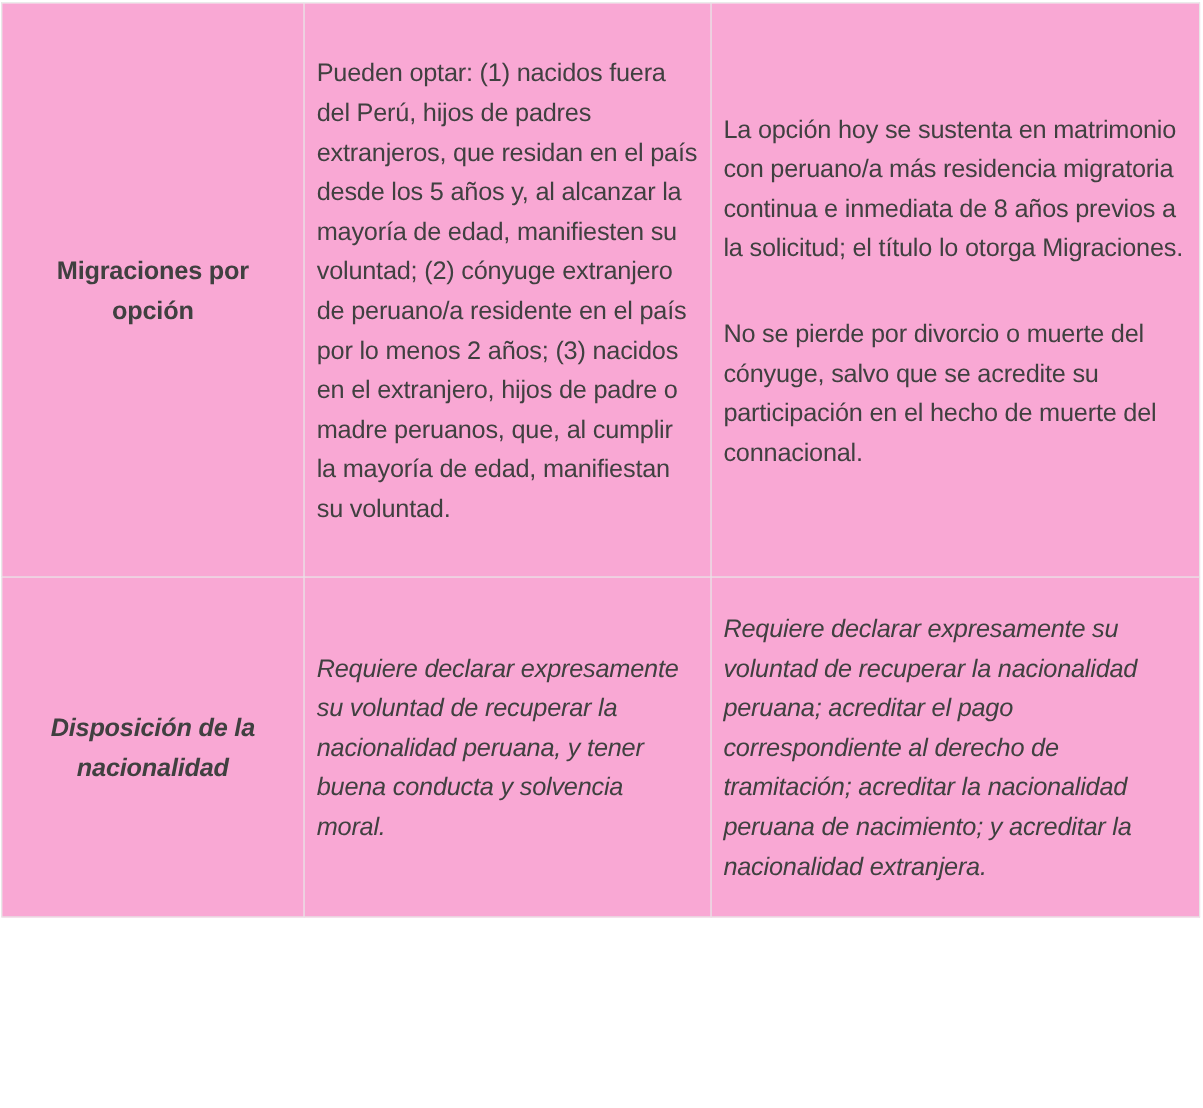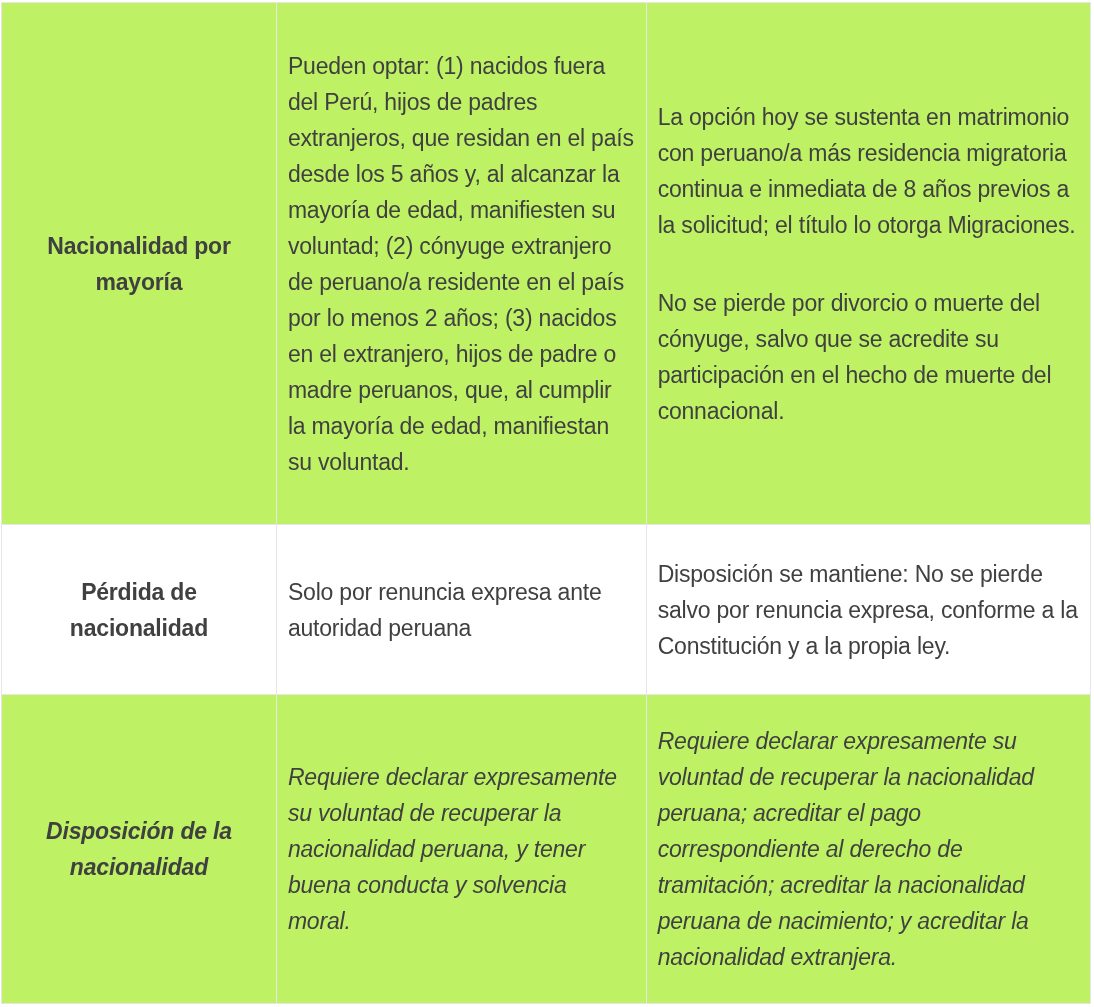--- a/index.html
+++ b/index.html
@@ -23,21 +23,21 @@
       color: #404040;
     }
     .table td {
       border: 1px solid #e6e6e6;
       vertical-align: middle;
       font-size: 23px;
       line-height: 36px;
       padding: 12px 11px 12px 11px;
       letter-spacing: -0.2px;
     }
-    .row-shaded td { background: #bef264; }
+    .row-shaded td { background: #f9a8d4; }
     .row-plain td { background: #ffffff; }
     .col-label {
       width: 258px;
       text-align: center;
       font-weight: bold;
     }
     .col-old { width: 347px; }
     .col-new { width: 417px; }
     .para { margin: 0; }
     .para + .para { margin-top: 42px; }
@@ -49,32 +49,25 @@
 <body>
 
 <table class="table">
   <colgroup>
     <col class="col-label">
     <col class="col-old">
     <col class="col-new">
   </colgroup>
   <tbody>
     <tr id="row1" class="row-shaded">
-      <td class="col-label">Nacionalidad por mayoría</td>
+      <td class="col-label">Migraciones por opción</td>
       <td>Pueden optar: (1) nacidos fuera del Perú, hijos de padres extranjeros, que residan en el país desde los 5 años y, al alcanzar la mayoría de edad, manifiesten su voluntad; (2) cónyuge extranjero de peruano/a residente en el país por lo menos 2 años; (3) nacidos en el extranjero, hijos de padre o madre peruanos, que, al cumplir la mayoría de edad, manifiestan su voluntad.</td>
       <td>
         <p class="para">La opción hoy se sustenta en matrimonio con peruano/a más residencia migratoria continua e inmediata de 8 años previos a la solicitud; el título lo otorga Migraciones.</p>
         <p class="para">No se pierde por divorcio o muerte del cónyuge, salvo que se acredite su participación en el hecho de muerte del connacional.</p>
-      </td>
-    </tr>
-    <tr id="row2" class="row-plain">
-      <td class="col-label">Pérdida de nacionalidad</td>
-      <td>Solo por renuncia expresa ante autoridad peruana</td>
-      <td>
-        <p class="para">Disposición se mantiene: No se pierde salvo por renuncia expresa, conforme a la Constitución y a la propia ley.</p>
       </td>
     </tr>
     <tr id="row3" class="row-shaded">
       <td class="col-label">Disposición de la nacionalidad</td>
       <td>Requiere declarar expresamente su voluntad de recuperar la nacionalidad peruana, y tener buena conducta y solvencia moral.</td>
       <td>
         <p class="para">Requiere declarar expresamente su voluntad de recuperar la nacionalidad peruana; acreditar el pago correspondiente al derecho de tramitación; acreditar la nacionalidad peruana de nacimiento; y acreditar la nacionalidad extranjera.</p>
       </td>
     </tr>
   </tbody>

